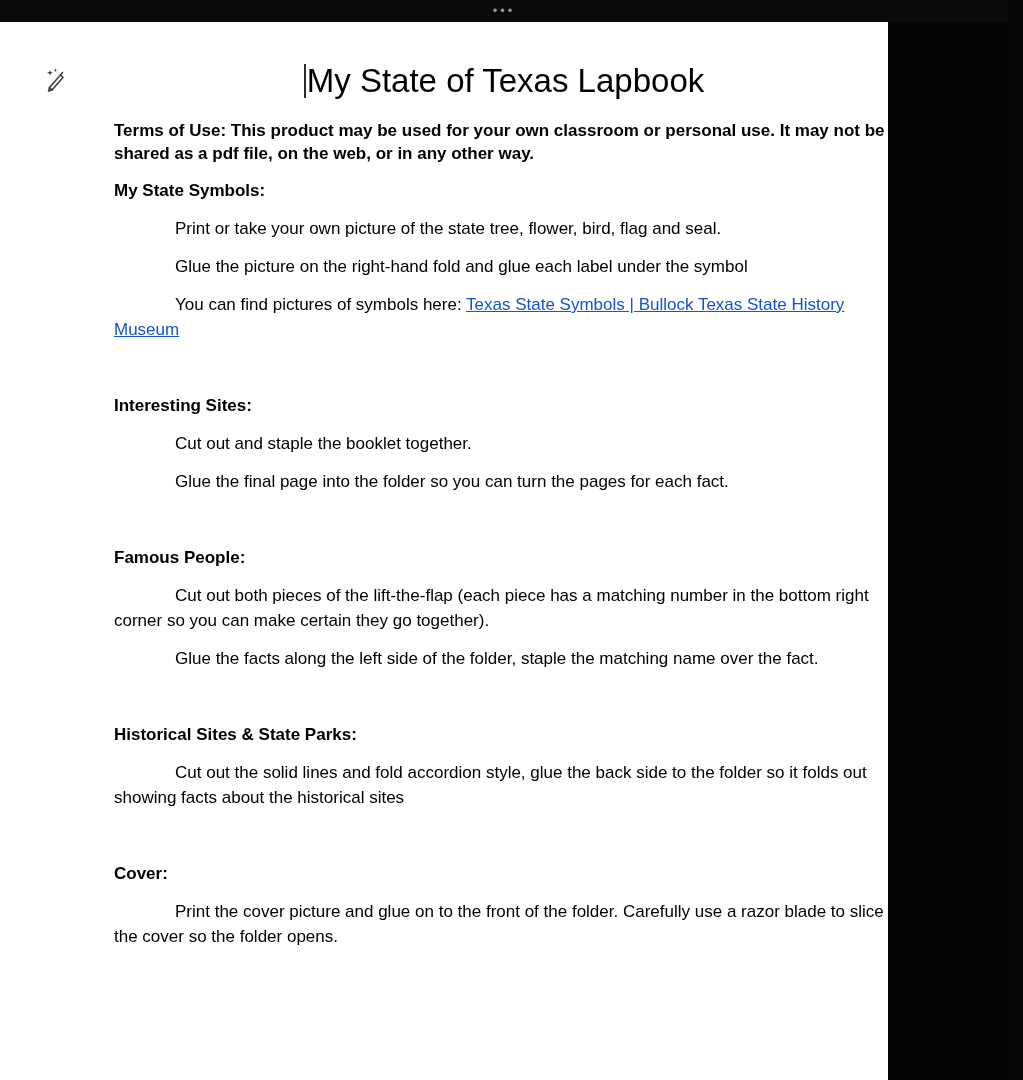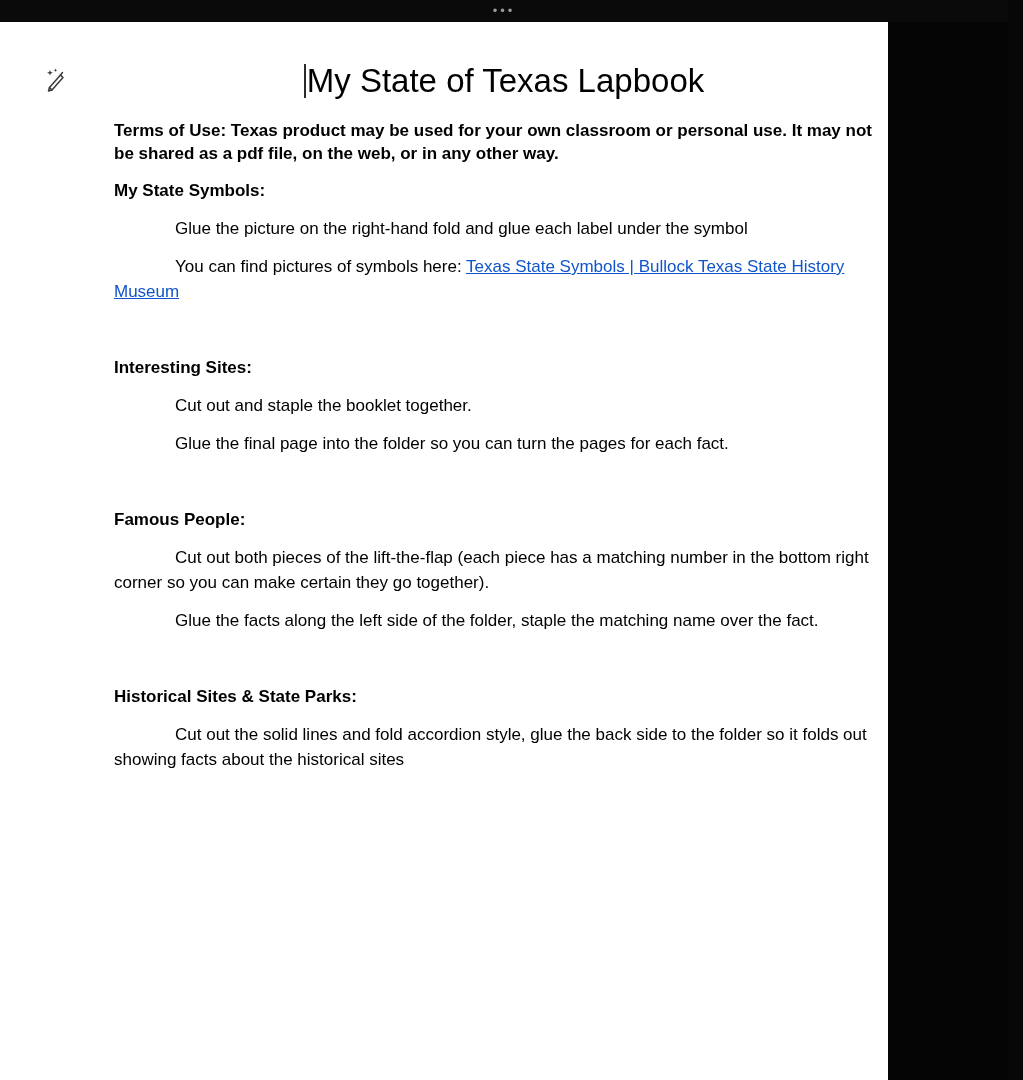--- a/index.html
+++ b/index.html
@@ -128,24 +128,25 @@
         <path d="M18.5 9 L20.5 6.5"></path>
         <path d="M8 4 L8.8 6 L11 6.8 L8.8 7.6 L8 9.6 L7.2 7.6 L5 6.8 L7.2 6 Z" fill="#3a3a3a" stroke="none"></path>
         <path d="M13.5 2.5 L14 3.7 L15.2 4.2 L14 4.7 L13.5 5.9 L13 4.7 L11.8 4.2 L13 3.7 Z" fill="#3a3a3a" stroke="none"></path>
       </svg>
     </div>
 
     <div class="doc">
 
       <h1 class="title"><span class="caret"></span><span>My State of Texas Lapbook</span></h1>
 
-      <p class="terms">Terms of Use: Texas product may be used for your own classroom or personal use. It may not be shared as a pdf file, on the web, or in any other way.</p>
+      <p class="terms">Terms of Use: This product may be used for your own classroom or personal use. It may not be shared as a pdf file, on the web, or in any other way.</p>
 
       <div class="sec first">
         <h2 class="h">My State Symbols:</h2>
+        <p class="body">Print or take your own picture of the state tree, flower, bird, flag and seal.</p>
         <p class="body">Glue the picture on the right-hand fold and glue each label under the symbol</p>
         <p class="body"><span>You can find pictures of symbols here: </span><a class="link" href="#">Texas State Symbols | Bullock Texas State History Museum</a></p>
       </div>
 
       <div class="sec">
         <h2 class="h">Interesting Sites:</h2>
         <p class="body">Cut out and staple the booklet together.</p>
         <p class="body">Glue the final page into the folder so you can turn the pages for each fact.</p>
       </div>
 
@@ -153,19 +154,23 @@
         <h2 class="h">Famous People:</h2>
         <p class="body">Cut out both pieces of the lift-the-flap (each piece has a matching number in the bottom right corner so you can make certain they go together).</p>
         <p class="body">Glue the facts along the left side of the folder, staple the matching name over the fact.</p>
       </div>
 
       <div class="sec">
         <h2 class="h">Historical Sites &amp; State Parks:</h2>
         <p class="body">Cut out the solid lines and fold accordion style, glue the back side to the folder so it folds out showing facts about the historical sites</p>
       </div>
 
+      <div class="sec">
+        <h2 class="h">Cover:</h2>
+        <p class="body">Print the cover picture and glue on to the front of the folder. Carefully use a razor blade to slice the cover so the folder opens.</p>
+      </div>
 
     </div>
   </div>
 
   <div class="right-strip"></div>
 
 </div>
 
 </body></html>

